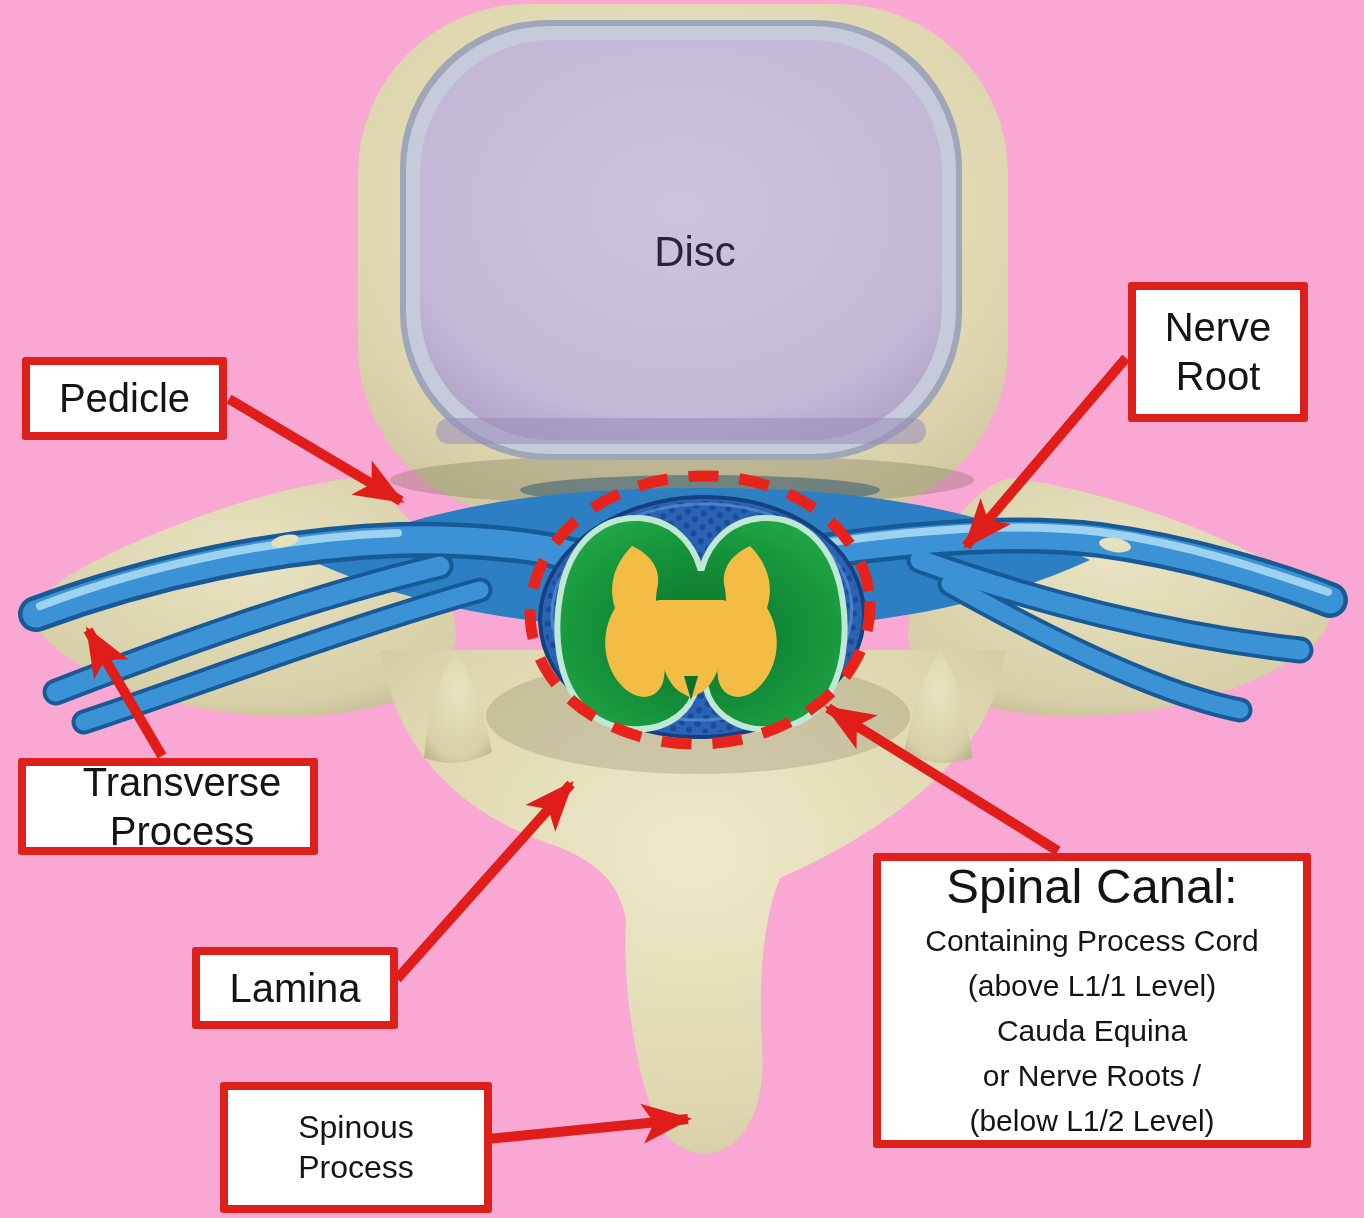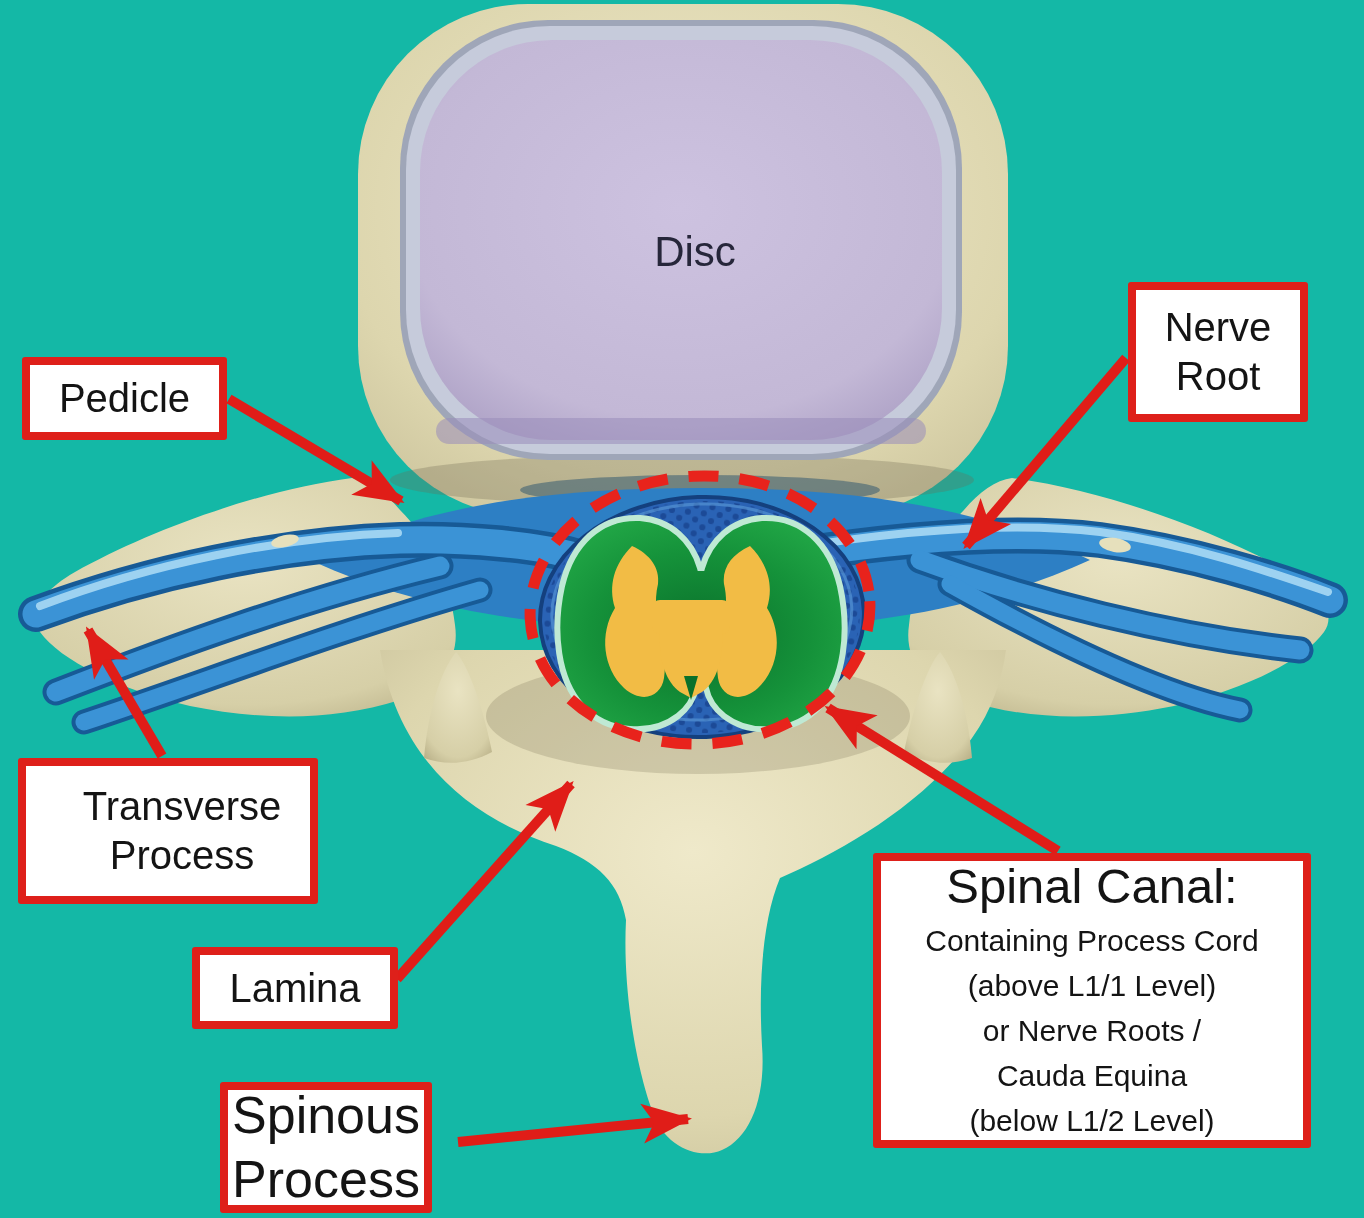--- a/index.html
+++ b/index.html
@@ -1,19 +1,19 @@
 <!DOCTYPE html>
 <html><head>
 <meta charset="utf-8">
 <style>
   html,body{margin:0;padding:0;background:#ffffff;}
   .stage{
     position:relative;
     width:1364px;height:1218px;
-    background:#14b8a6;
+    background:#f9a8d4;
     overflow:hidden;
     font-family:"Liberation Sans", sans-serif;
   }
   .art{position:absolute;left:0;top:0;}
   .callout{
     position:absolute;
     box-sizing:border-box;
     background:#ffffff;
     border:8px solid #de201a;
     border-radius:3px;
@@ -22,23 +22,23 @@
     align-items:center;
     justify-content:center;
     text-align:center;
     color:#141414;
     line-height:1.22;
     z-index:3;
   }
   .callout .ln{display:block;}
   .lbl-pedicle{left:22px;top:357px;width:205px;height:83px;font-size:40px;}
   .lbl-nerve-root{left:1128px;top:282px;width:180px;height:140px;font-size:40px;}
-  .lbl-transverse{left:18px;top:758px;width:300px;height:146px;font-size:40px;padding-left:28px;}
+  .lbl-transverse{left:18px;top:758px;width:300px;height:97px;font-size:40px;padding-left:28px;}
   .lbl-lamina{left:192px;top:947px;width:206px;height:82px;font-size:40px;}
-  .lbl-spinous{left:220px;top:1082px;width:212px;height:131px;font-size:52px;}
+  .lbl-spinous{left:220px;top:1082px;width:272px;height:131px;font-size:32px;}
   .lbl-spinal-canal{left:873px;top:853px;width:438px;height:295px;padding:8px 6px;}
   .lbl-spinal-canal .heading{font-size:49px;line-height:1.15;margin-bottom:4px;}
   .lbl-spinal-canal .ln{font-size:30px;line-height:1.5;}
   .disc-label{
     position:absolute;left:595px;top:228px;width:200px;
     font-size:42px;color:#26263a;text-align:center;z-index:2;
   }
 </style>
 </head>
 <body>
@@ -198,18 +198,18 @@
 
   <div class="callout lbl-spinous">
     <span class="ln">Spinous</span>
     <span class="ln">Process</span>
   </div>
 
   <div class="callout lbl-spinal-canal">
     <span class="heading">Spinal Canal:</span>
     <span class="ln">Containing Process Cord</span>
     <span class="ln">(above L1/1 Level)</span>
+    <span class="ln">Cauda Equina</span>
     <span class="ln">or Nerve Roots /</span>
-    <span class="ln">Cauda Equina</span>
     <span class="ln">(below L1/2 Level)</span>
   </div>
 
 </div>
 
 </body></html>

